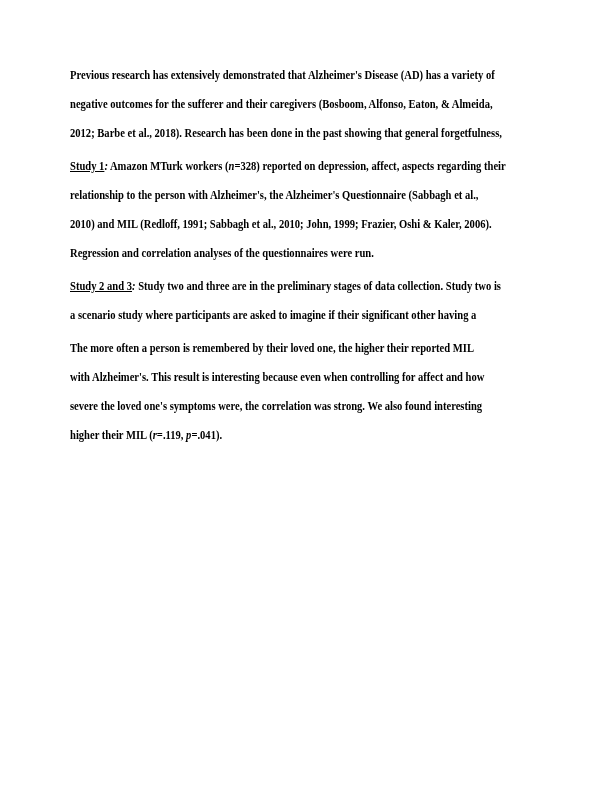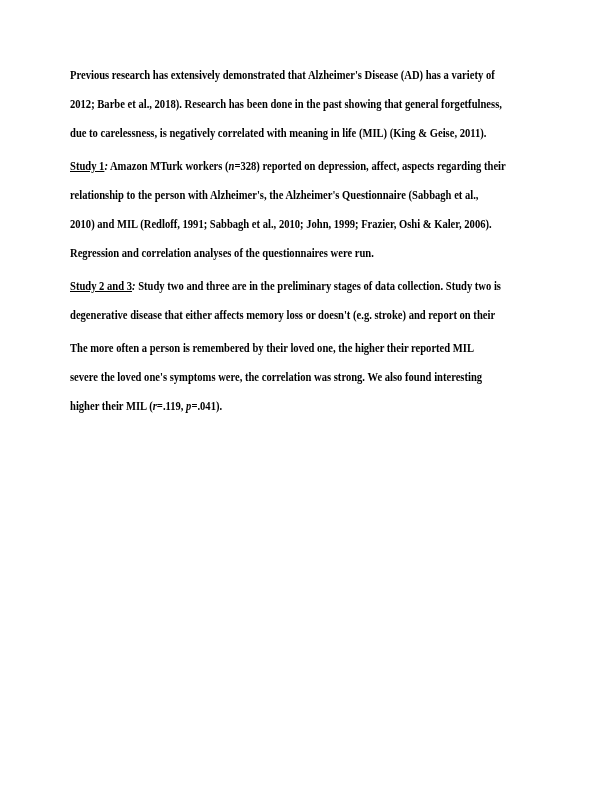--- a/index.html
+++ b/index.html
@@ -45,32 +45,33 @@
   .seg-u { text-decoration: underline; }
   .seg-i { font-style: italic; }
 </style>
 </head>
 <body>
 
 <div class="page">
   <div class="doc">
       <div class="para">
         <div class="tline"><span class="tscale"><span>Previous research has extensively demonstrated that Alzheimer's Disease (AD) has a variety of</span></span></div>
+        <div class="tline"><span class="tscale"><span>negative outcomes for the sufferer and their caregivers (Bosboom, Alfonso, Eaton, &amp; Almeida,</span></span></div>
         <div class="tline"><span class="tscale"><span>2012; Barbe et al., 2018). Research has been done in the past showing that general forgetfulness,</span></span></div>
-        <div class="tline"><span class="tscale"><span>due to carelessness, is negatively correlated with meaning in life (MIL) (King &amp; Geise, 2011).</span></span></div>
       </div>
       <div class="para">
         <div class="tline"><span class="tscale"><span class="seg-u">Study 1</span><span class="seg-i">:</span><span> Amazon MTurk workers (</span><span class="seg-i">n</span><span>=328) reported on depression, affect, aspects regarding their</span></span></div>
         <div class="tline"><span class="tscale"><span>relationship to the person with Alzheimer's, the Alzheimer's Questionnaire (Sabbagh et al.,</span></span></div>
         <div class="tline"><span class="tscale"><span>2010) and MIL (Redloff, 1991; Sabbagh et al., 2010; John, 1999; Frazier, Oshi &amp; Kaler, 2006).</span></span></div>
         <div class="tline"><span class="tscale"><span>Regression and correlation analyses of the questionnaires were run.</span></span></div>
       </div>
       <div class="para">
         <div class="tline"><span class="tscale"><span class="seg-u">Study 2 and 3</span><span class="seg-i">:</span><span> Study two and three are in the preliminary stages of data collection. Study two is</span></span></div>
-        <div class="tline"><span class="tscale"><span>degenerative disease that either affects memory loss or doesn't (e.g. stroke) and report on their</span></span></div>
+        <div class="tline"><span class="tscale"><span>a scenario study where participants are asked to imagine if their significant other having a</span></span></div>
       </div>
       <div class="para">
         <div class="tline"><span class="tscale"><span>The more often a person is remembered by their loved one, the higher their reported MIL</span></span></div>
+        <div class="tline"><span class="tscale"><span>with Alzheimer's. This result is interesting because even when controlling for affect and how</span></span></div>
         <div class="tline"><span class="tscale"><span>severe the loved one's symptoms were, the correlation was strong. We also found interesting</span></span></div>
         <div class="tline"><span class="tscale"><span>higher their MIL (</span><span class="seg-i">r</span><span>=.119, </span><span class="seg-i">p</span><span>=.041).</span></span></div>
       </div>
     </div>
 </div>
 
 </body></html>

